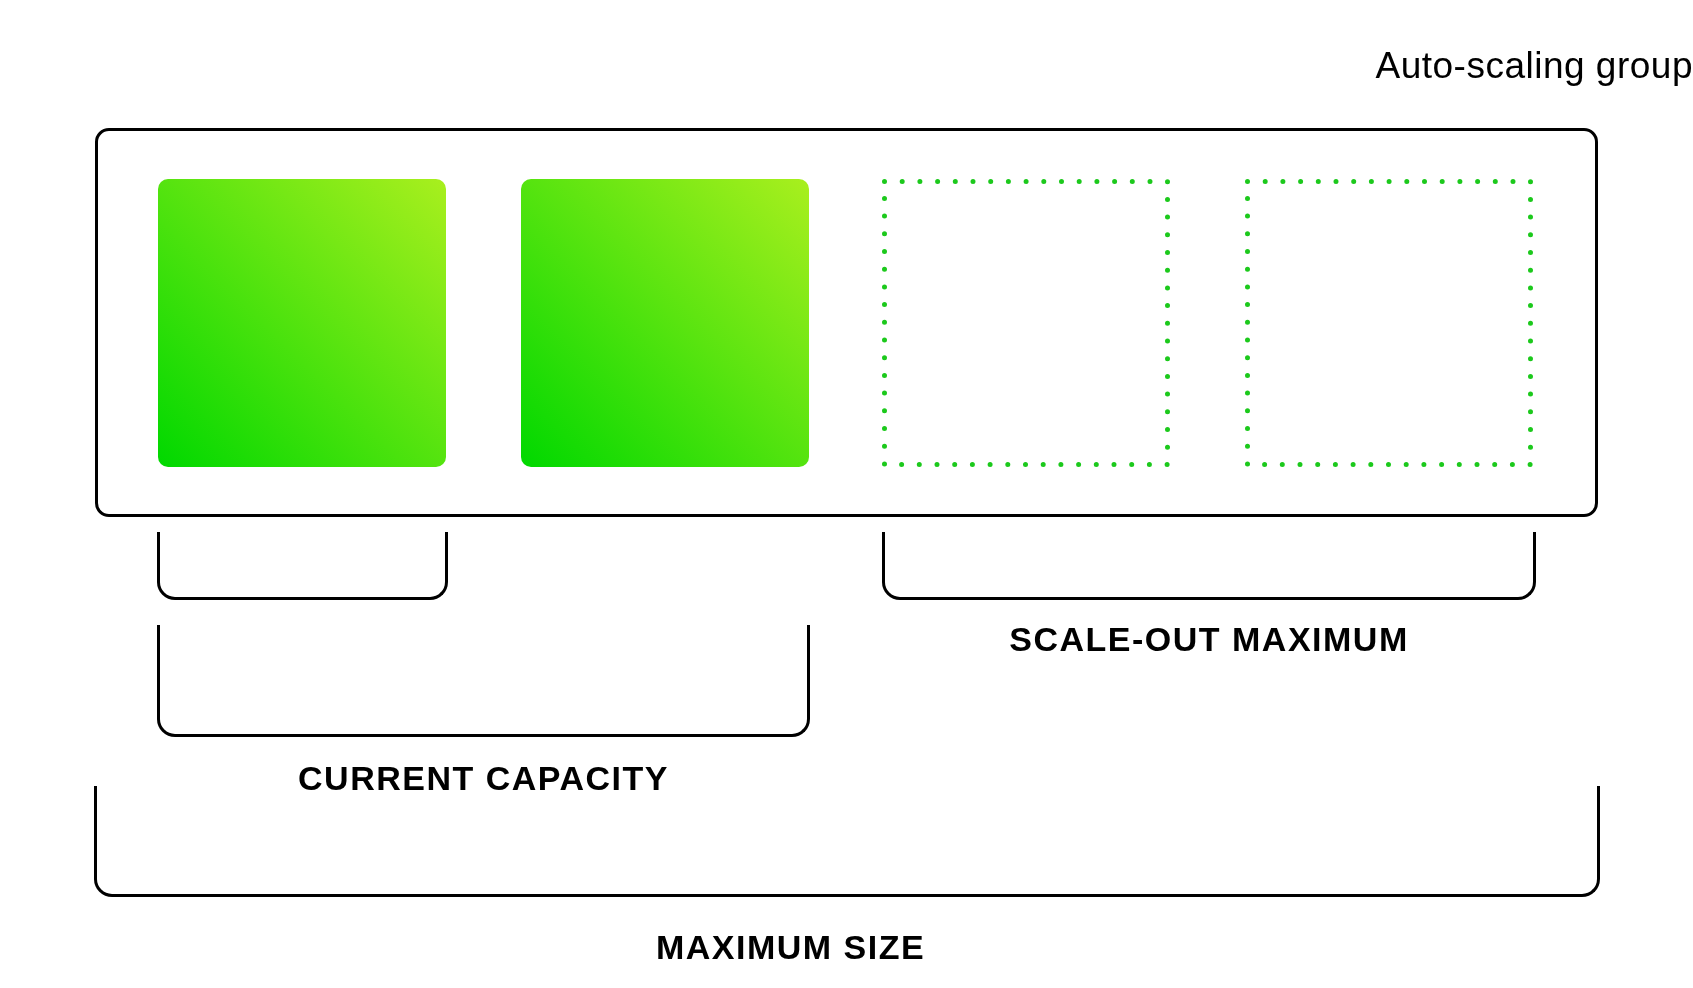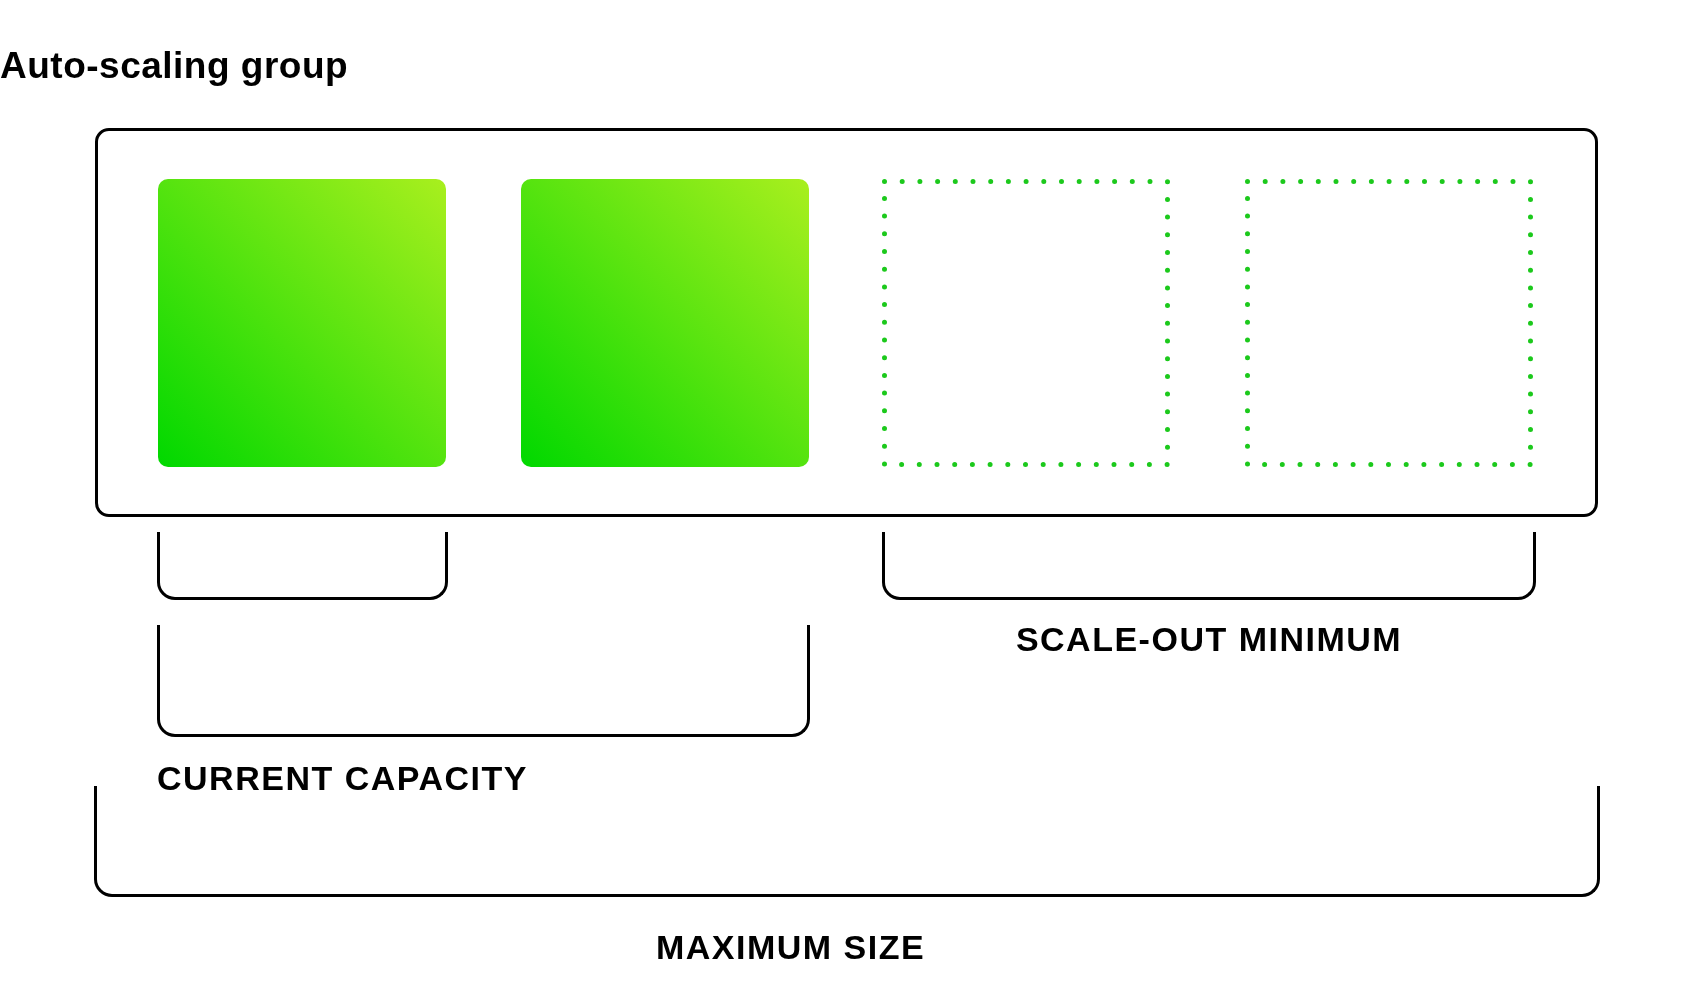--- a/index.html
+++ b/index.html
@@ -10,22 +10,22 @@
     --dot-color:#1cc91c;
   }
   html,body{margin:0;padding:0;background:var(--bg-color,#fff);}
   .stage{
     position:relative;width:1693px;height:988px;overflow:hidden;
     background:var(--bg-color,#fff);
     font-family:"Liberation Sans",sans-serif;
     color:var(--line-color,#000);
   }
   .title{
-    position:absolute;top:45px;left:0;width:100%;text-align:left;
-    font-size:37px;font-weight:700;letter-spacing:0.5px;
+    position:absolute;top:45px;left:0;width:100%;text-align:right;
+    font-size:37px;font-weight:400;letter-spacing:0.5px;
   }
   .group-box{
     position:absolute;left:95px;top:128px;width:1503px;height:389px;
     border:3px solid var(--line-color,#000);
     border-radius:14px;box-sizing:border-box;background:var(--bg-color,#fff);
   }
   .instance{position:absolute;top:48px;width:288px;height:288px;}
   .instance.running{
     background:linear-gradient(to top right,var(--grad-a,#00d800),var(--grad-b,#a9ef1e));
     border-radius:10px;
@@ -43,21 +43,21 @@
   .bracket-scaleout{left:882px;top:532px;width:654px;height:68px;}
   .bracket-current{left:157px;top:625px;width:653px;height:112px;}
   .bracket-max{left:94px;top:786px;width:1506px;height:111px;}
 
   .label{
     position:absolute;font-size:34px;font-weight:700;letter-spacing:1.5px;
     white-space:nowrap;line-height:1.1;
   }
   .label-min{left:185px;top:621px;}
   .label-scaleout{left:882px;top:621px;width:654px;text-align:center;}
-  .label-current{left:157px;top:760px;width:653px;}
+  .label-current{left:157px;top:760px;width:653px;text-align:center;}
   .label-max{left:0;top:929px;width:1581px;text-align:center;}
 </style>
 </head>
 <body>
 
 <div class="stage">
 
   <div class="title">Auto-scaling group</div>
 
   <div class="group-box">
@@ -71,21 +71,21 @@
     <div class="instance placeholder i4">
       <svg viewBox="0 0 288 288">
         <rect class="dotted-rect" x="2.5" y="2.5" width="283" height="283" stroke-width="5" stroke-linecap="round" stroke-dasharray="0 17.7"></rect>
       </svg>
     </div>
   </div>
 
   <div class="bracket bracket-min"></div>
   <div class="bracket bracket-scaleout"></div>
 
-  <div class="label label-scaleout">SCALE-OUT MINIMUM</div>
+  <div class="label label-scaleout">SCALE-OUT MAXIMUM</div>
 
   <div class="bracket bracket-current"></div>
   <div class="label label-current">CURRENT CAPACITY</div>
 
   <div class="bracket bracket-max"></div>
   <div class="label label-max">MAXIMUM SIZE</div>
 
 </div>
 
 </body></html>

